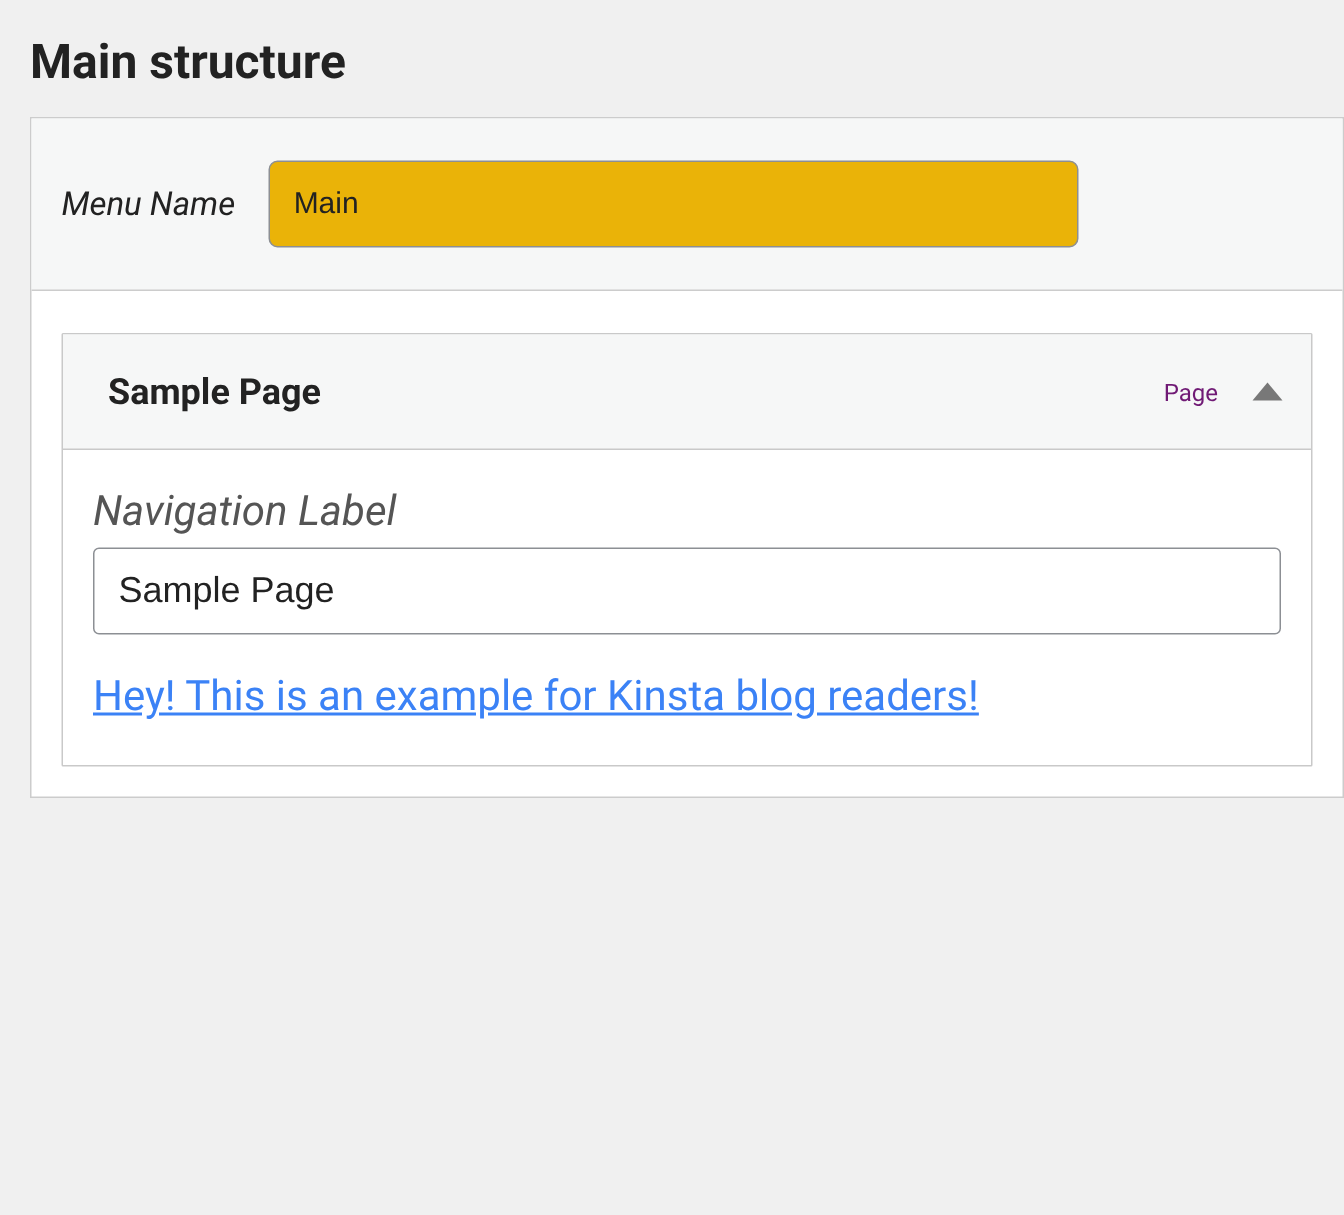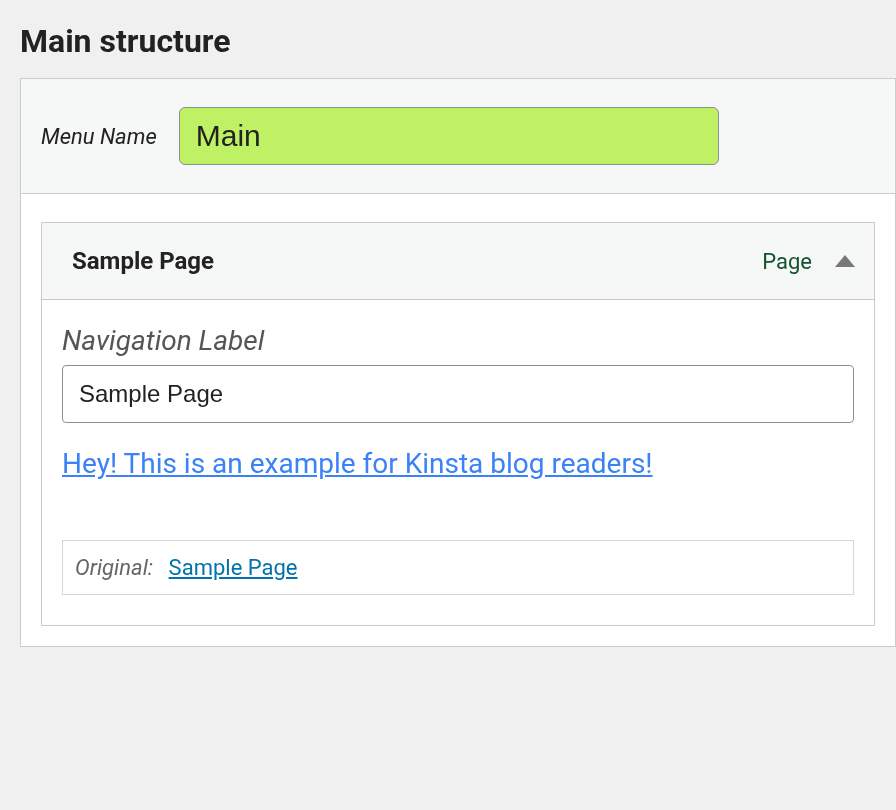--- a/index.html
+++ b/index.html
@@ -37,24 +37,24 @@
       font-style: italic;
       font-size: 22px;
       color: #222;
     }
     .menu-name-input {
       flex: 0 0 auto;
       width: 540px;
       height: 58px;
       border: 1px solid #8c8f94;
       border-radius: 6px;
-      font-size: 30px;
+      font-size: 20px;
       padding: 0 16px;
       color: #222;
-      background: #bef264;
+      background: #eab308;
     }
     .instructions {
       font-size: 24px;
       padding: 30px 20px 18px 20px;
       color: #222;
       white-space: nowrap;
     }
     .menu-item {
       margin: 28px 20px 20px 20px;
       border: 1px solid #c9c9c9;
@@ -67,22 +67,22 @@
       background: #f6f7f7;
       border-bottom: 1px solid #c9c9c9;
       cursor: pointer;
     }
     .menu-item-title {
       font-size: 24px;
       font-weight: 700;
       flex: 1;
     }
     .menu-item-type {
-      font-size: 22px;
-      color: #14532d;
+      font-size: 16px;
+      color: #701a75;
       margin-right: 22px;
     }
     .collapse-arrow {
       color: #555;
     }
     .collapse-arrow svg {
       display: block;
     }
     .menu-item-body {
       padding: 24px 20px 30px 20px;
@@ -168,20 +168,16 @@
           </svg>
       </span>
     </div>
 
     <div class="menu-item-body">
       <label class="field-label">Navigation Label</label>
       <input type="text" class="nav-label-input" value="Sample Page" style="">
 
       <a class="custom-note">Hey! This is an example for Kinsta blog readers!</a>
 
-      <div class="original-box">
-        <span class="original-label">Original:</span>
-        <a class="original-link">Sample Page</a>
-      </div>
 
     </div>
   </div>
 </div>
 
 </body></html>

